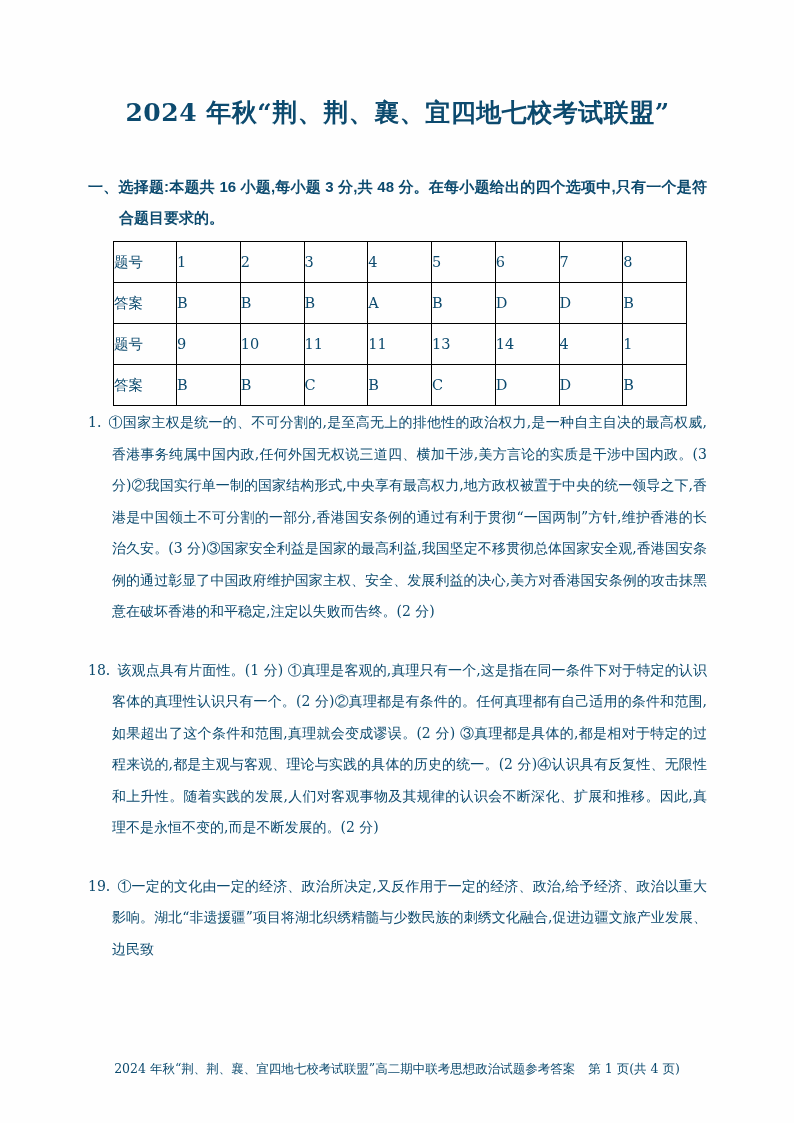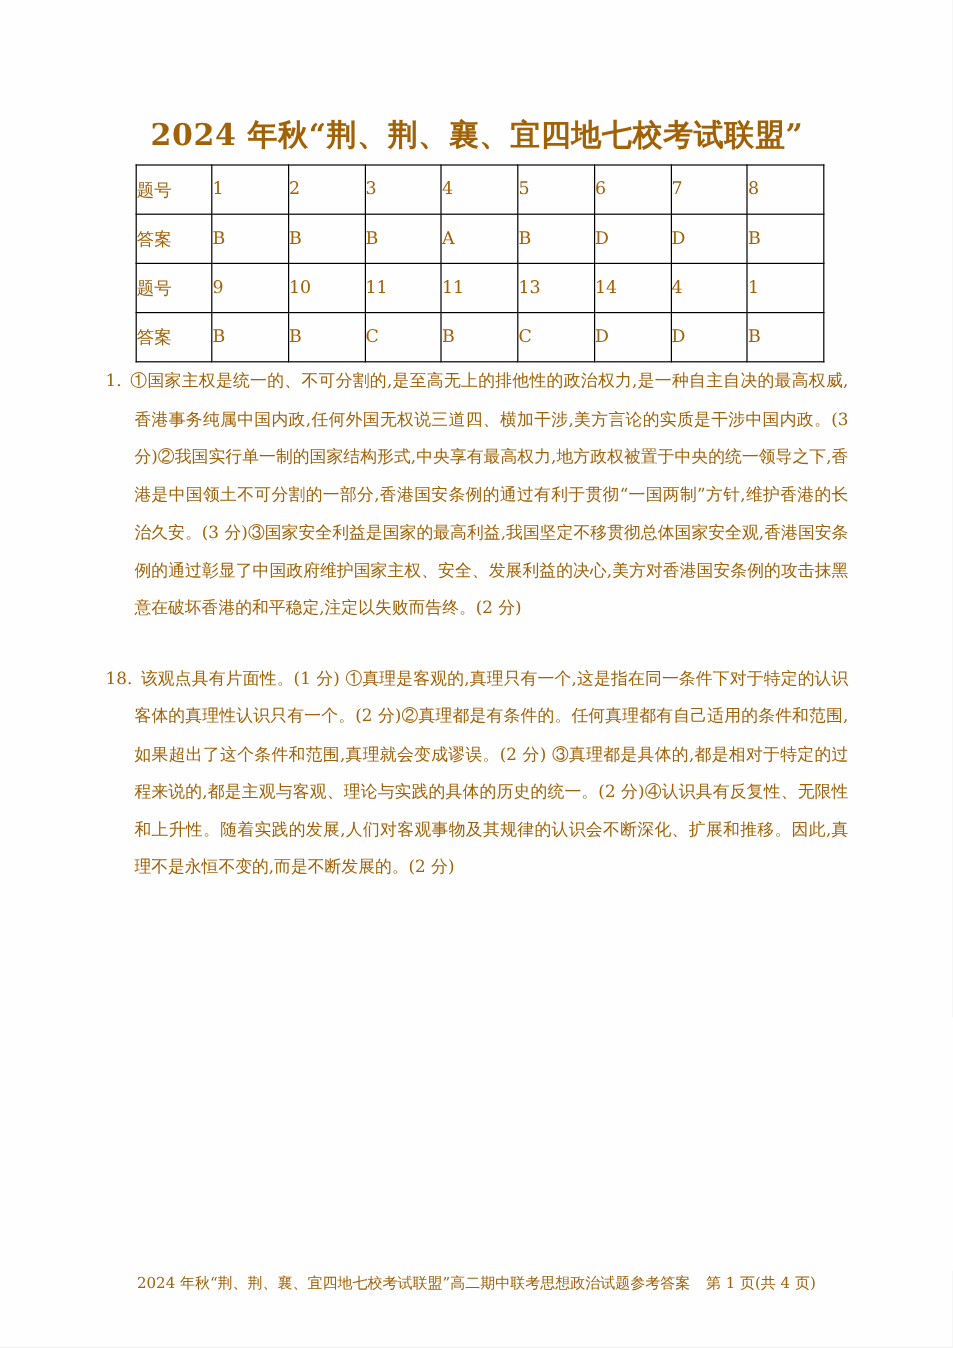--- a/index.html
+++ b/index.html
@@ -2,21 +2,21 @@
 <html><head>
 <meta charset="utf-8">
 <style>
   html, body { margin: 0; padding: 0; background: #e8e8e8; }
   .page {
     position: relative;
     width: 794px;
     height: 1123px;
     margin: 0 auto;
     background: #fefefe;
-    color: #a16207;
+    color: #0c4a6e;
     font-family: "DejaVu Serif", "Liberation Serif", serif;
     overflow: hidden;
     box-sizing: border-box;
   }
   .content {
     position: absolute;
     top: 0; left: 0;
     width: 794px;
     box-sizing: border-box;
     padding: 97px 87px 0 88px;
@@ -92,20 +92,21 @@
 </style>
 </head>
 <body>
 
 <div class="page">
   <div class="content">
 
     <h1 class="exam-title">2024 年秋“荆、荆、襄、宜四地七校考试联盟”</h1>
 
 
+    <p class="sec-heading">一、选择题:本题共 16 小题,每小题 3 分,共 48 分。在每小题给出的四个选项中,只有一个是符合题目要求的。</p>
 
     <table class="answer-table">
       <tbody>
         <tr>
           <td class="lbl">题号</td>
           <td>1</td>
           <td>2</td>
           <td>3</td>
           <td>4</td>
           <td>5</td>
@@ -150,20 +151,23 @@
     </table>
 
 
     <div class="questions">
       <p class="question">
         <span class="qnum">1.</span><span>①国家主权是统一的、不可分割的,是至高无上的排他性的政治权力,是一种自主自决的最高权威,香港事务纯属中国内政,任何外国无权说三道四、横加干涉,美方言论的实质是干涉中国内政。(3 分)②我国实行单一制的国家结构形式,中央享有最高权力,地方政权被置于中央的统一领导之下,香港是中国领土不可分割的一部分,香港国安条例的通过有利于贯彻“一国两制”方针,维护香港的长治久安。(3 分)③国家安全利益是国家的最高利益,我国坚定不移贯彻总体国家安全观,香港国安条例的通过彰显了中国政府维护国家主权、安全、发展利益的决心,美方对香港国安条例的攻击抹黑意在破坏香港的和平稳定,注定以失败而告终。(2 分)</span>
       </p>
       <p class="question">
         <span class="qnum">18.</span><span>该观点具有片面性。(1 分) ①真理是客观的,真理只有一个,这是指在同一条件下对于特定的认识客体的真理性认识只有一个。(2 分)②真理都是有条件的。任何真理都有自己适用的条件和范围,如果超出了这个条件和范围,真理就会变成谬误。(2 分) ③真理都是具体的,都是相对于特定的过程来说的,都是主观与客观、理论与实践的具体的历史的统一。(2 分)④认识具有反复性、无限性和上升性。随着实践的发展,人们对客观事物及其规律的认识会不断深化、扩展和推移。因此,真理不是永恒不变的,而是不断发展的。(2 分)</span>
       </p>
+      <p class="question">
+        <span class="qnum">19.</span><span>①一定的文化由一定的经济、政治所决定,又反作用于一定的经济、政治,给予经济、政治以重大影响。湖北“非遗援疆”项目将湖北织绣精髓与少数民族的刺绣文化融合,促进边疆文旅产业发展、边民致</span>
+      </p>
     </div>
 
   </div>
 
   <div class="page-footer">
     <span>2024 年秋“荆、荆、襄、宜四地七校考试联盟”高二期中联考思想政治试题参考答案</span><span class="pg">第 1 页(共 4 页)</span>
   </div>
 </div>
 
 </body></html>

